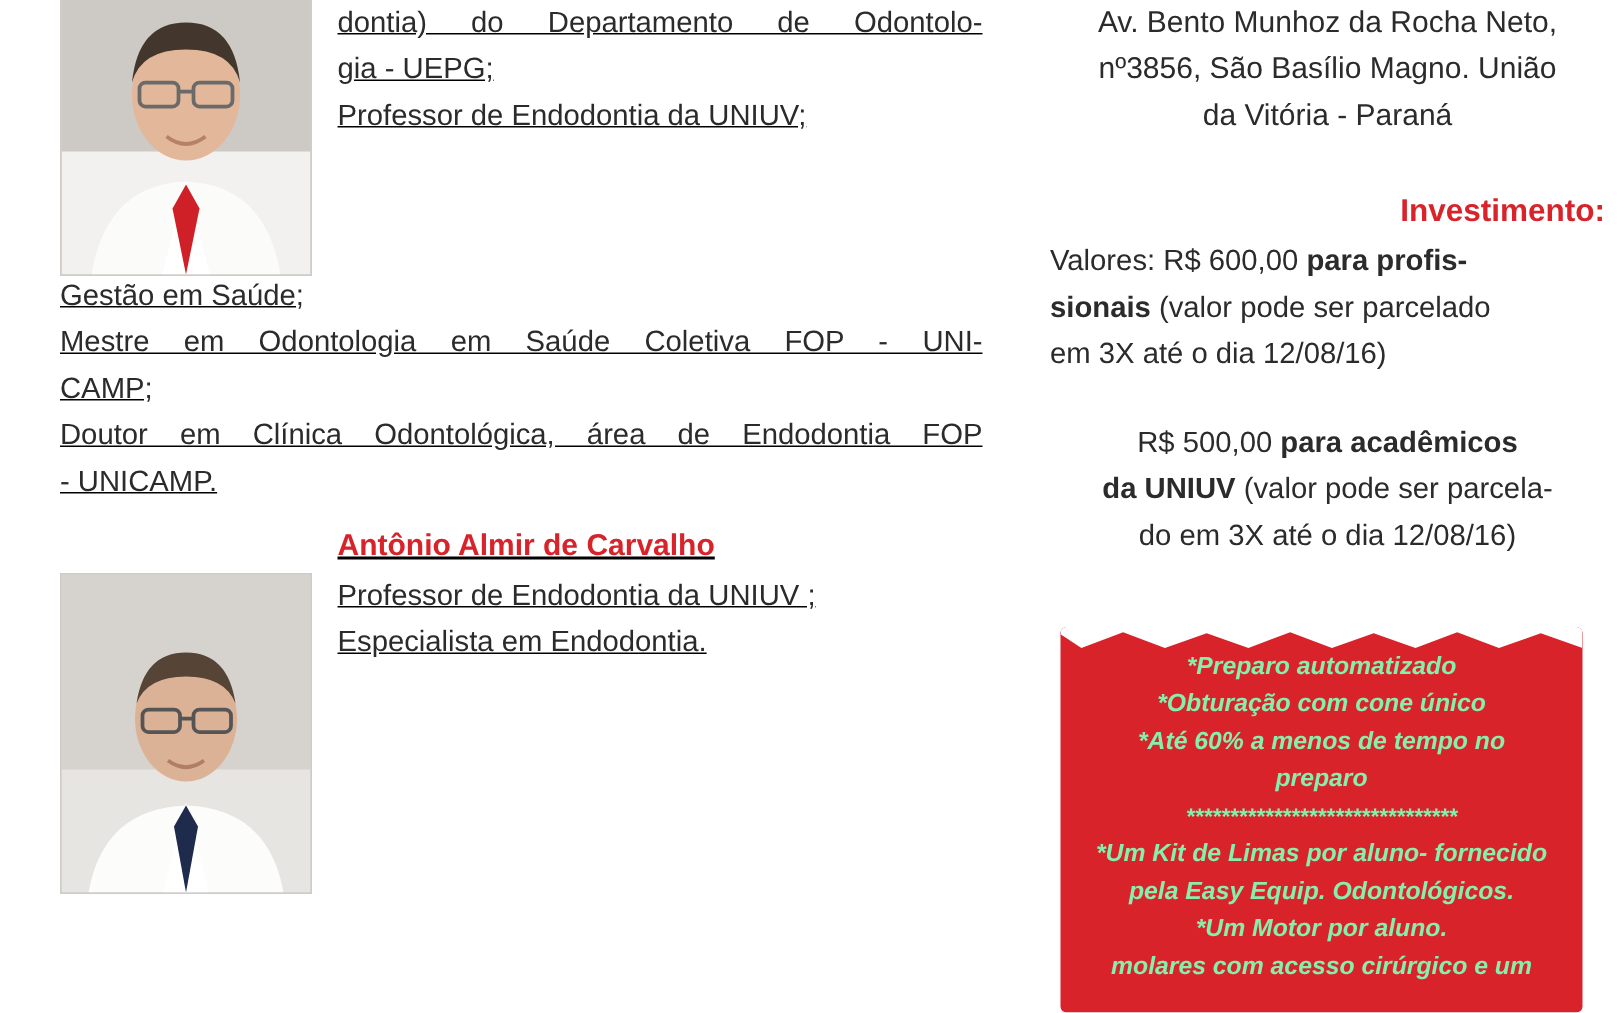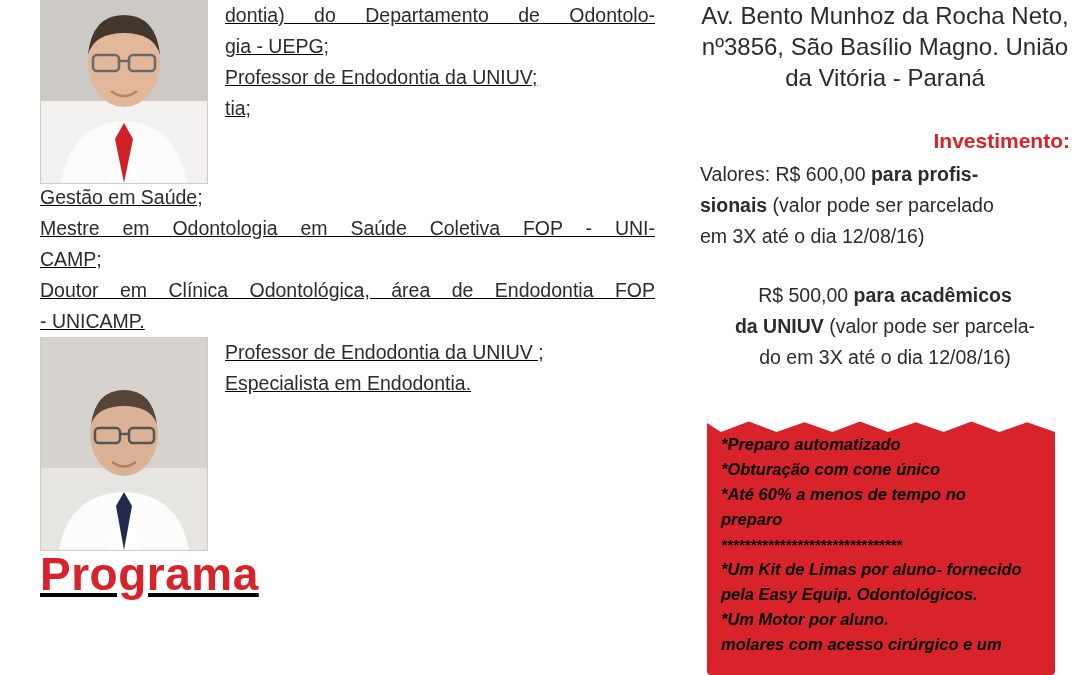--- a/index.html
+++ b/index.html
@@ -105,21 +105,21 @@
 
   
   .right-col {
     position: absolute;
     left: 700px;
     top: 0;
     width: 370px;
     text-align: center;
   }
   .addr {
-    font-size: 24px;
+    font-size: 20px;
     line-height: 31px;
     color: #2b2b2b;
     text-align: center;
   }
   .invest-title {
     color: #d8232a;
     font-weight: bold;
     font-size: 21px;
     margin-top: 36px;
     text-align: right;
@@ -141,25 +141,25 @@
   }
 
   
   .note-box {
     position: absolute;
     left: 707px;
     top: 418px;
     width: 348px;
     height: 257px;
     background: #d8232a;
-    color: #000000;
+    color: #86efac;
     border-radius: 4px;
     box-sizing: border-box;
     padding: 14px 14px 0 14px;
-    text-align: left;
+    text-align: center;
     font-style: italic;
     font-weight: bold;
     font-size: 16.5px;
     line-height: 25px;
     overflow: hidden;
   }
   .note-box .torn {
     position: absolute;
     left: 0;
     top: 0;
@@ -194,32 +194,32 @@
           <rect x="52" y="104" width="26" height="16" rx="4" fill="none" stroke="#6a6a6a" stroke-width="2.5"></rect>
           <rect x="88" y="104" width="26" height="16" rx="4" fill="none" stroke="#6a6a6a" stroke-width="2.5"></rect>
           <line x1="78" y1="110" x2="88" y2="110" stroke="#6a6a6a" stroke-width="2.5"></line>
           <path d="M70 140 q13 10 26 0" stroke="#b7806a" stroke-width="2.5" fill="none"></path>
         </svg>
       </div>
       <div class="bio-text-1">
         <span class="bio-line bio-justify">dontia) do Departamento de Odontolo-</span>
         <span class="bio-line">gia - UEPG;</span>
         <span class="bio-line">Professor de Endodontia da UNIUV;</span>
-        <span class="bio-line">tia;</span>
       </div>
     </div>
 
     <div class="bio-text-wide">
       <span class="bio-line">Gestão em Saúde;</span>
       <span class="bio-line bio-justify">Mestre em Odontologia em Saúde Coletiva FOP - UNI-</span>
       <span class="bio-line">CAMP;</span>
       <span class="bio-line bio-justify">Doutor em Clínica Odontológica, área de Endodontia FOP</span>
       <span class="bio-line">- UNICAMP.</span>
     </div>
 
+    <div class="name-red">Antônio Almir de Carvalho</div>
 
     <div class="bio-block-2">
       <div class="photo photo-2">
         <svg width="166" height="212" viewBox="0 0 166 212" xmlns="http://www.w3.org/2000/svg">
           <rect x="0" y="0" width="166" height="212" fill="#d6d2ce"></rect>
           <rect x="0" y="130" width="166" height="82" fill="#e7e5e2"></rect>
           <path d="M18 212 q10 -56 65 -58 q55 2 65 58 z" fill="#fcfcfb"></path>
           <path d="M83 152 l-15 60 h30 z" fill="#ffffff"></path>
           <path d="M83 154 l-8 14 l8 44 l8 -44 z" fill="#1f2b4d"></path>
           <ellipse cx="83" cy="96" rx="34" ry="42" fill="#dcb296"></ellipse>
@@ -229,21 +229,20 @@
           <line x1="79" y1="96" x2="88" y2="96" stroke="#555" stroke-width="2.5"></line>
           <path d="M71 124 q12 9 24 0" stroke="#b07e64" stroke-width="2.5" fill="none"></path>
         </svg>
       </div>
       <div class="bio-text-2">
         <span class="bio-line">Professor de Endodontia da UNIUV ;</span>
         <span class="bio-line">Especialista em Endodontia.</span>
       </div>
     </div>
 
-    <div class="programa">Programa</div>
   </div>
 
   <div class="right-col">
     <div class="addr">
       <span class="bio-line">Av. Bento Munhoz da Rocha Neto,</span>
       <span class="bio-line">nº3856, São Basílio Magno. União</span>
       <span class="bio-line">da Vitória - Paraná</span>
     </div>
 
     <div class="invest-title">Investimento:</div>

